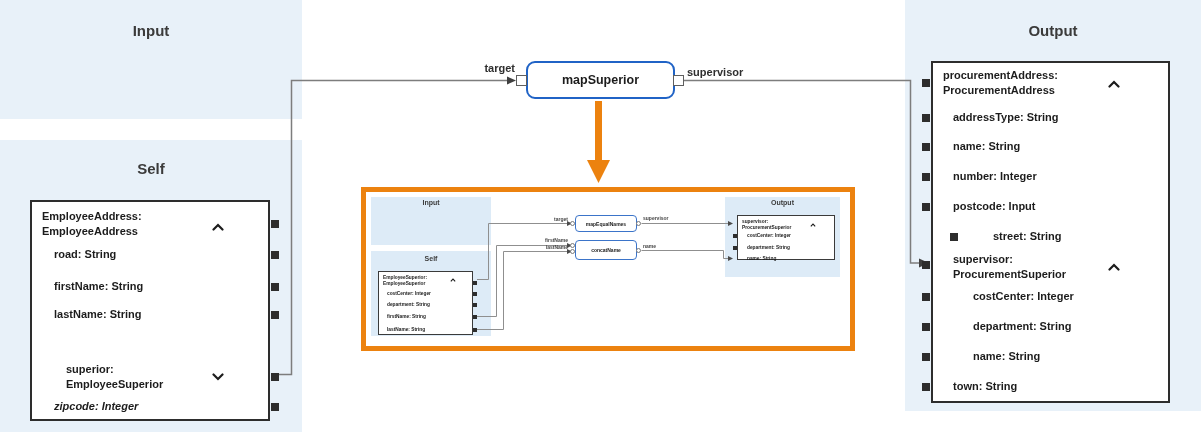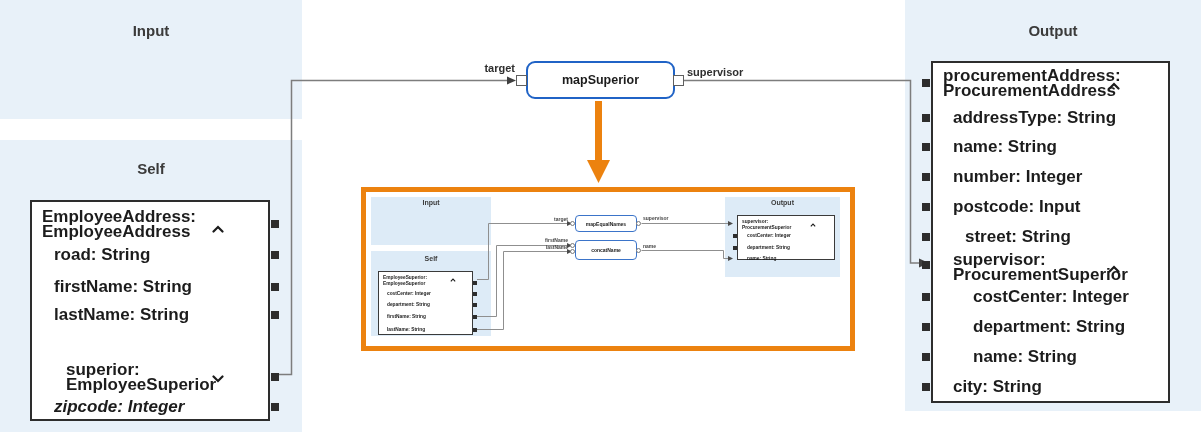--- a/index.html
+++ b/index.html
@@ -3,21 +3,21 @@
 <meta charset="utf-8">
 <style>
   html,body{margin:0;padding:0;background:#fff;}
   .canvas{position:relative;width:1201px;height:432px;background:#fff;overflow:hidden;
           font-family:"Liberation Sans",sans-serif;}
   .panel{position:absolute;background:#e8f1f9;z-index:1;}
   .panel-title{position:absolute;left:0;right:0;text-align:center;font-weight:bold;
                font-size:15px;color:#3b3b3b;z-index:2;}
   .box{position:absolute;background:#fff;border:2px solid #2d2d2d;z-index:6;box-sizing:border-box;}
   .row{position:absolute;left:0;right:0;font-weight:bold;color:#1c1c1c;
-       font-size:17px;line-height:15px;white-space:nowrap;}
+       font-size:11px;line-height:15px;white-space:nowrap;}
   .port{position:absolute;width:8px;height:8px;background:#2d2d2d;z-index:7;}
   .port.r{right:-11px;} .port.l{left:-11px;}
   .chev{position:absolute;}
   .node{position:absolute;background:#fff;border:2px solid #2063c6;border-radius:9px;z-index:6;
         display:flex;align-items:center;justify-content:center;font-weight:bold;
         font-size:12.5px;color:#1c1c1c;box-sizing:border-box;}
   .node-port{position:absolute;width:11px;height:11px;background:#fff;border:1.5px solid #5f5f5f;
              z-index:7;box-sizing:border-box;}
   .wire-label{position:absolute;font-weight:bold;font-size:11px;color:#2f2f2f;z-index:6;white-space:nowrap;}
   .svg-layer{position:absolute;left:0;top:0;z-index:4;}
@@ -153,21 +153,21 @@
       <span class="port l" style="top:4px;"></span>
     </div>
     <div class="row" style="top:106px;height:16px;padding-left:20px;">
       <span>number: Integer</span>
       <span class="port l" style="top:4px;"></span>
     </div>
     <div class="row" style="top:136px;height:16px;padding-left:20px;">
       <span>postcode: Input</span>
       <span class="port l" style="top:4px;"></span>
     </div>
-    <div class="row" style="top:166px;height:16px;padding-left:32px;">
+    <div class="row" style="top:166px;height:16px;padding-left:32px;margin-left:28px;">
       <span>street: String</span>
       <span class="port l" style="top:4px;"></span>
     </div>
     <div class="row" style="top:189px;height:30px;padding-left:20px;">
       <span>supervisor:</span><br>
       <span>ProcurementSuperior</span>
       <span class="chev" style="right:48px;top:8px;">
         <svg width="12" height="8" viewBox="0 0 12 8">
             <path d="M1.5 6.5 L6 2 L10.5 6.5" stroke="#1c1c1c" stroke-width="2.2" fill="none" stroke-linecap="round"></path>
           </svg>
@@ -180,21 +180,21 @@
     </div>
     <div class="row" style="top:256px;height:16px;padding-left:40px;">
       <span>department: String</span>
       <span class="port l" style="top:4px;"></span>
     </div>
     <div class="row" style="top:286px;height:16px;padding-left:40px;">
       <span>name: String</span>
       <span class="port l" style="top:4px;"></span>
     </div>
     <div class="row" style="top:316px;height:16px;padding-left:20px;">
-      <span>city: String</span>
+      <span>town: String</span>
       <span class="port l" style="top:4px;"></span>
     </div>
   </div>
 
   <div class="mini-box" style="left:378px;top:271px;width:95px;height:64px;">
     <div class="mini-row" style="top:3px;padding-left:4px;">
       <span>EmployeeSuperior:</span><br>
       <span>EmployeeSuperior</span>
       <span class="chev" style="right:16px;top:3px;">
         <svg width="6" height="4" viewBox="0 0 6 4">

